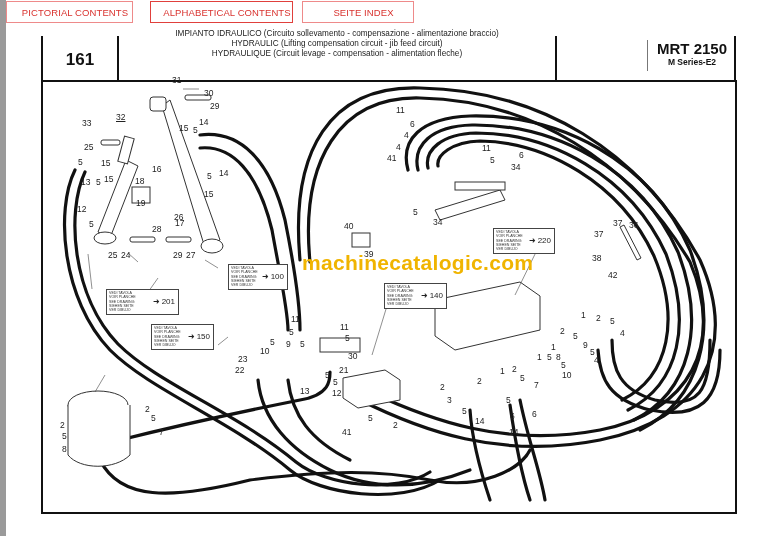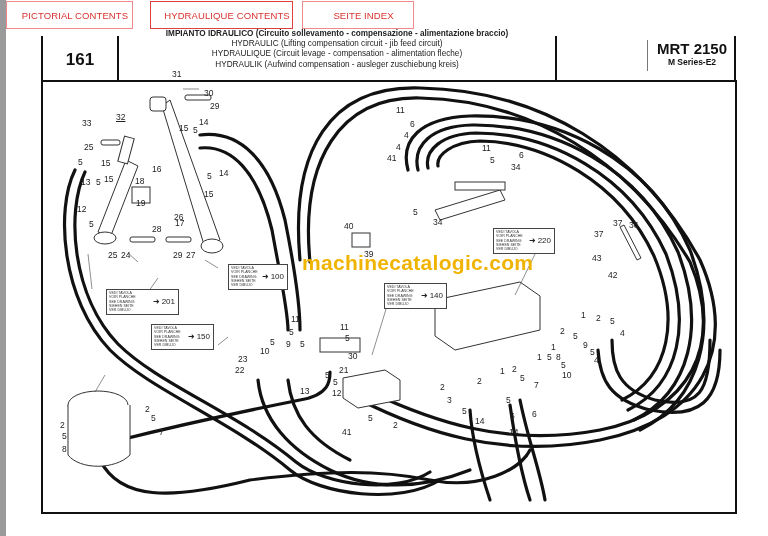--- a/index.html
+++ b/index.html
@@ -1,29 +1,29 @@
 <!DOCTYPE html>
 <html><head>
 <meta charset="utf-8">
 <style>
   * { box-sizing: border-box; margin: 0; padding: 0; }
   html, body { width: 768px; height: 536px; overflow: hidden; background: #ffffff; }
   body { position: relative; font-family: "Liberation Sans", sans-serif; }
   .left-bar { position: absolute; left: 0; top: 0; width: 6px; height: 536px; background: #9a9a9a; }
   .navbtn {
-    position: absolute; top: 1px; height: 28px;
+    position: absolute; top: 1px; height: 22px;
     border: 1px solid #ee8a8a; background: #fff; color: #d9322e;
     font-size: 9.5px; font-weight: normal; letter-spacing: 0.1px;
     display: flex; align-items: center; justify-content: center; cursor: pointer; padding-left: 11px;
   }
   .navbtn.active { border: 1.5px solid #e0403c; }
   .hdr-line { position: absolute; background: #111; }
   .hdr-num { position: absolute; left: 42px; top: 50px; width: 76px; text-align: center; font-size: 17px; font-weight: bold; color: #111; }
   .hdr-desc { position: absolute; left: 120px; top: 29px; width: 434px; text-align: center; font-size: 8.2px; line-height: 10.2px; color: #222; }
-  .hdr-desc div:first-child { font-weight: bold; }
+  .hdr-desc div:first-child { font-weight: normal; }
   .model { position: absolute; left: 650px; top: 41px; width: 84px; text-align: center; color: #111; }
   .model .m1 { font-size: 15px; font-weight: bold; line-height: 16px; }
   .model .m2 { font-size: 8.5px; font-weight: bold; line-height: 10px; }
   .grey-sep { position: absolute; left: 647px; top: 40px; width: 1px; height: 31px; background: #777; }
   .frame { position: absolute; left: 41px; top: 80px; width: 696px; height: 434px; border: 2px solid #111; border-top: 2.5px solid #111; }
   svg.diagram { position: absolute; left: 0; top: 0; }
   .watermark { position: absolute; left: 302px; top: 251px; font-size: 21px; font-weight: bold; color: #f0b400; letter-spacing: 0.3px; }
   .callout-box {
     position: absolute; border: 1px solid #444; background: #fff;
     font-size: 3.6px; line-height: 4.3px; color: #333; padding: 1px 2px; white-space: nowrap;
@@ -31,35 +31,34 @@
   .callout-box .ref { position: absolute; right: 3px; top: 50%; transform: translateY(-50%); font-size: 8px; color: #222; display: flex; align-items: center; gap: 2px; }
   .callout-box .arrow { font-size: 8px; }
   .lbl { position: absolute; font-size: 8.5px; color: #222; line-height: 9px; }
 </style>
 </head>
 <body>
 
 <div class="left-bar"></div>
 
 <div class="navbtn" style="left:6px;width:127px;">PICTORIAL CONTENTS</div>
-<div class="navbtn active" style="left:150px;width:143px;">HYDRAULIQUE CONTENTS</div>
+<div class="navbtn active" style="left:150px;width:143px;">ALPHABETICAL CONTENTS</div>
 <div class="navbtn" style="left:302px;width:112px;">SEITE INDEX</div>
 
 <div class="hdr-line" style="left:41px;top:36px;width:2px;height:44px;"></div>
 <div class="hdr-line" style="left:117px;top:36px;width:2px;height:44px;"></div>
 <div class="hdr-line" style="left:555px;top:36px;width:2px;height:44px;"></div>
 <div class="hdr-line" style="left:734px;top:36px;width:2px;height:44px;"></div>
 <div class="grey-sep"></div>
 
 <div class="hdr-num">161</div>
 <div class="hdr-desc">
   <div>IMPIANTO IDRAULICO (Circuito sollevamento - compensazione - alimentazione braccio)</div>
   <div>HYDRAULIC (Lifting compensation circuit - jib feed circuit)</div>
   <div>HYDRAULIQUE (Circuit levage - compensation - alimentation fleche)</div>
-  <div>HYDRAULIK (Aufwind compensation - ausleger zuschiebung kreis)</div>
 </div>
 <div class="model">
   <div class="m1">MRT 2150</div>
   <div class="m2">M Series-E2</div>
 </div>
 
 <div class="frame"></div>
 
 <svg class="diagram" width="768" height="536">
   <g fill="none" stroke="#111" stroke-width="3.2" stroke-linecap="round">
@@ -186,21 +185,21 @@
   <div>SEE DRAWING</div>
   <div>SIEHEN SEITE</div>
   <div>VER DIBUJO</div>
   <div class="ref">
       <span class="arrow">➜</span>
       <span>220</span>
     </div>
 </div>
 
 <div id="part-labels">
-    <span class="lbl" style="left: 172px; top: 70px; text-align: right;">31</span>
+    <span class="lbl" style="left: 172px; top: 76px; text-align: right;">31</span>
     <span class="lbl" style="left: 204px; top: 89px;">30</span>
     <span class="lbl" style="left: 210px; top: 102px;">29</span>
     <span class="lbl" style="left: 82px; top: 119px;">33</span>
     <span class="lbl" style="left: 116px; top: 113px; text-decoration: underline;">32</span>
     <span class="lbl" style="left: 84px; top: 143px;">25</span>
     <span class="lbl" style="left: 179px; top: 124px;">15</span>
     <span class="lbl" style="left: 193px; top: 126px;">5</span>
     <span class="lbl" style="left: 199px; top: 118px;">14</span>
     <span class="lbl" style="left: 78px; top: 158px;">5</span>
     <span class="lbl" style="left: 101px; top: 159px;">15</span>
@@ -231,21 +230,21 @@
     <span class="lbl" style="left: 490px; top: 156px;">5</span>
     <span class="lbl" style="left: 519px; top: 151px;">6</span>
     <span class="lbl" style="left: 511px; top: 163px;">34</span>
     <span class="lbl" style="left: 413px; top: 208px;">5</span>
     <span class="lbl" style="left: 433px; top: 218px;">34</span>
     <span class="lbl" style="left: 344px; top: 222px;">40</span>
     <span class="lbl" style="left: 364px; top: 250px;">39</span>
     <span class="lbl" style="left: 613px; top: 219px;">37</span>
     <span class="lbl" style="left: 629px; top: 221px;">36</span>
     <span class="lbl" style="left: 594px; top: 230px;">37</span>
-    <span class="lbl" style="left: 592px; top: 254px;">43</span>
+    <span class="lbl" style="left: 592px; top: 254px;">38</span>
     <span class="lbl" style="left: 608px; top: 271px;">42</span>
     <span class="lbl" style="left: 291px; top: 315px;">11</span>
     <span class="lbl" style="left: 289px; top: 328px;">5</span>
     <span class="lbl" style="left: 340px; top: 323px;">11</span>
     <span class="lbl" style="left: 345px; top: 334px;">5</span>
     <span class="lbl" style="left: 270px; top: 338px;">5</span>
     <span class="lbl" style="left: 286px; top: 340px;">9</span>
     <span class="lbl" style="left: 300px; top: 340px;">5</span>
     <span class="lbl" style="left: 260px; top: 347px;">10</span>
     <span class="lbl" style="left: 348px; top: 352px;">30</span>

